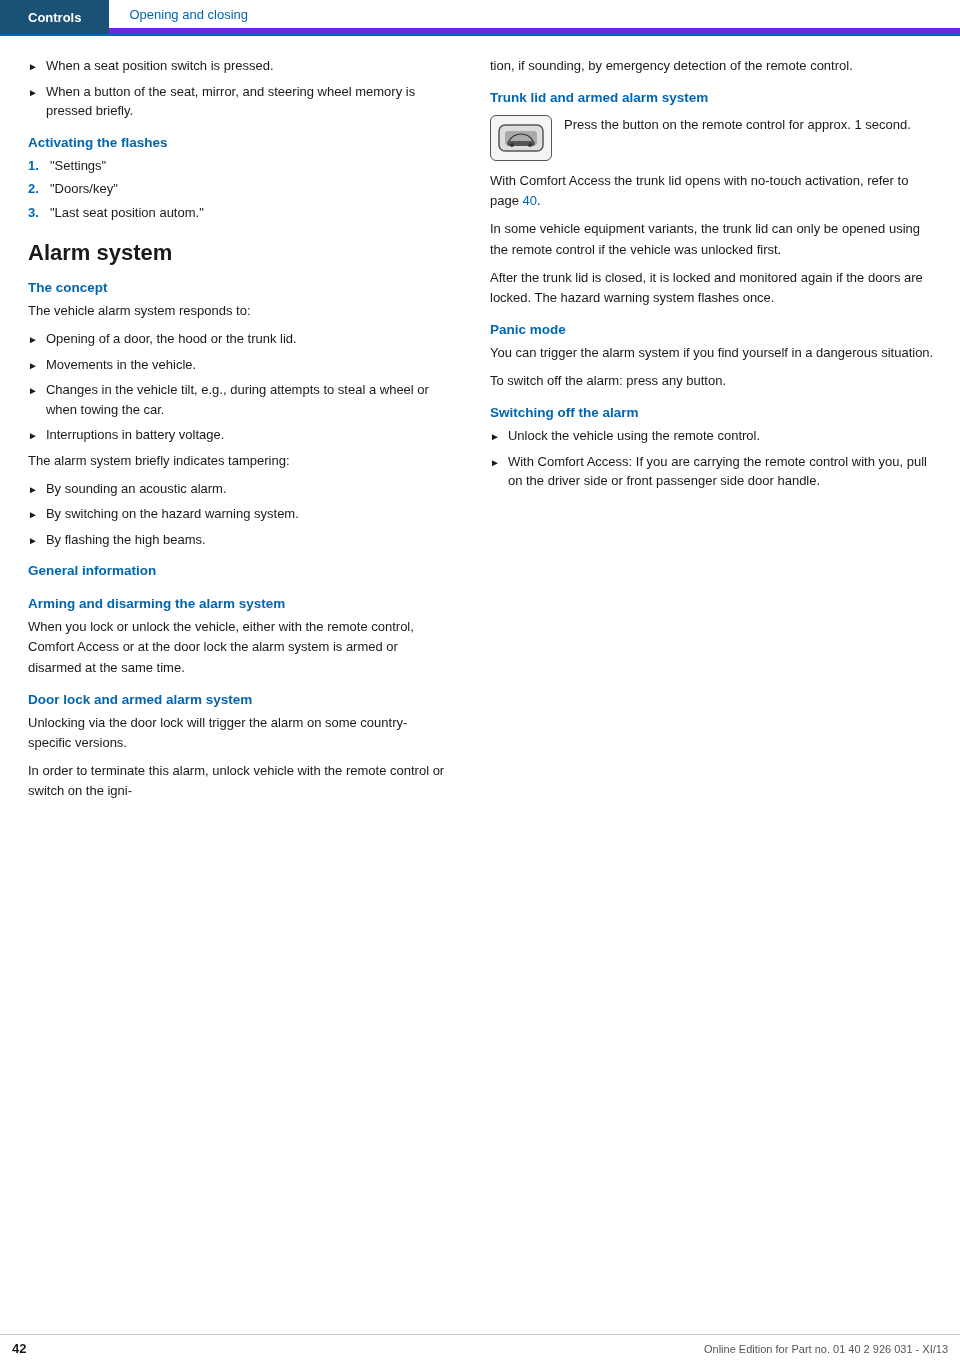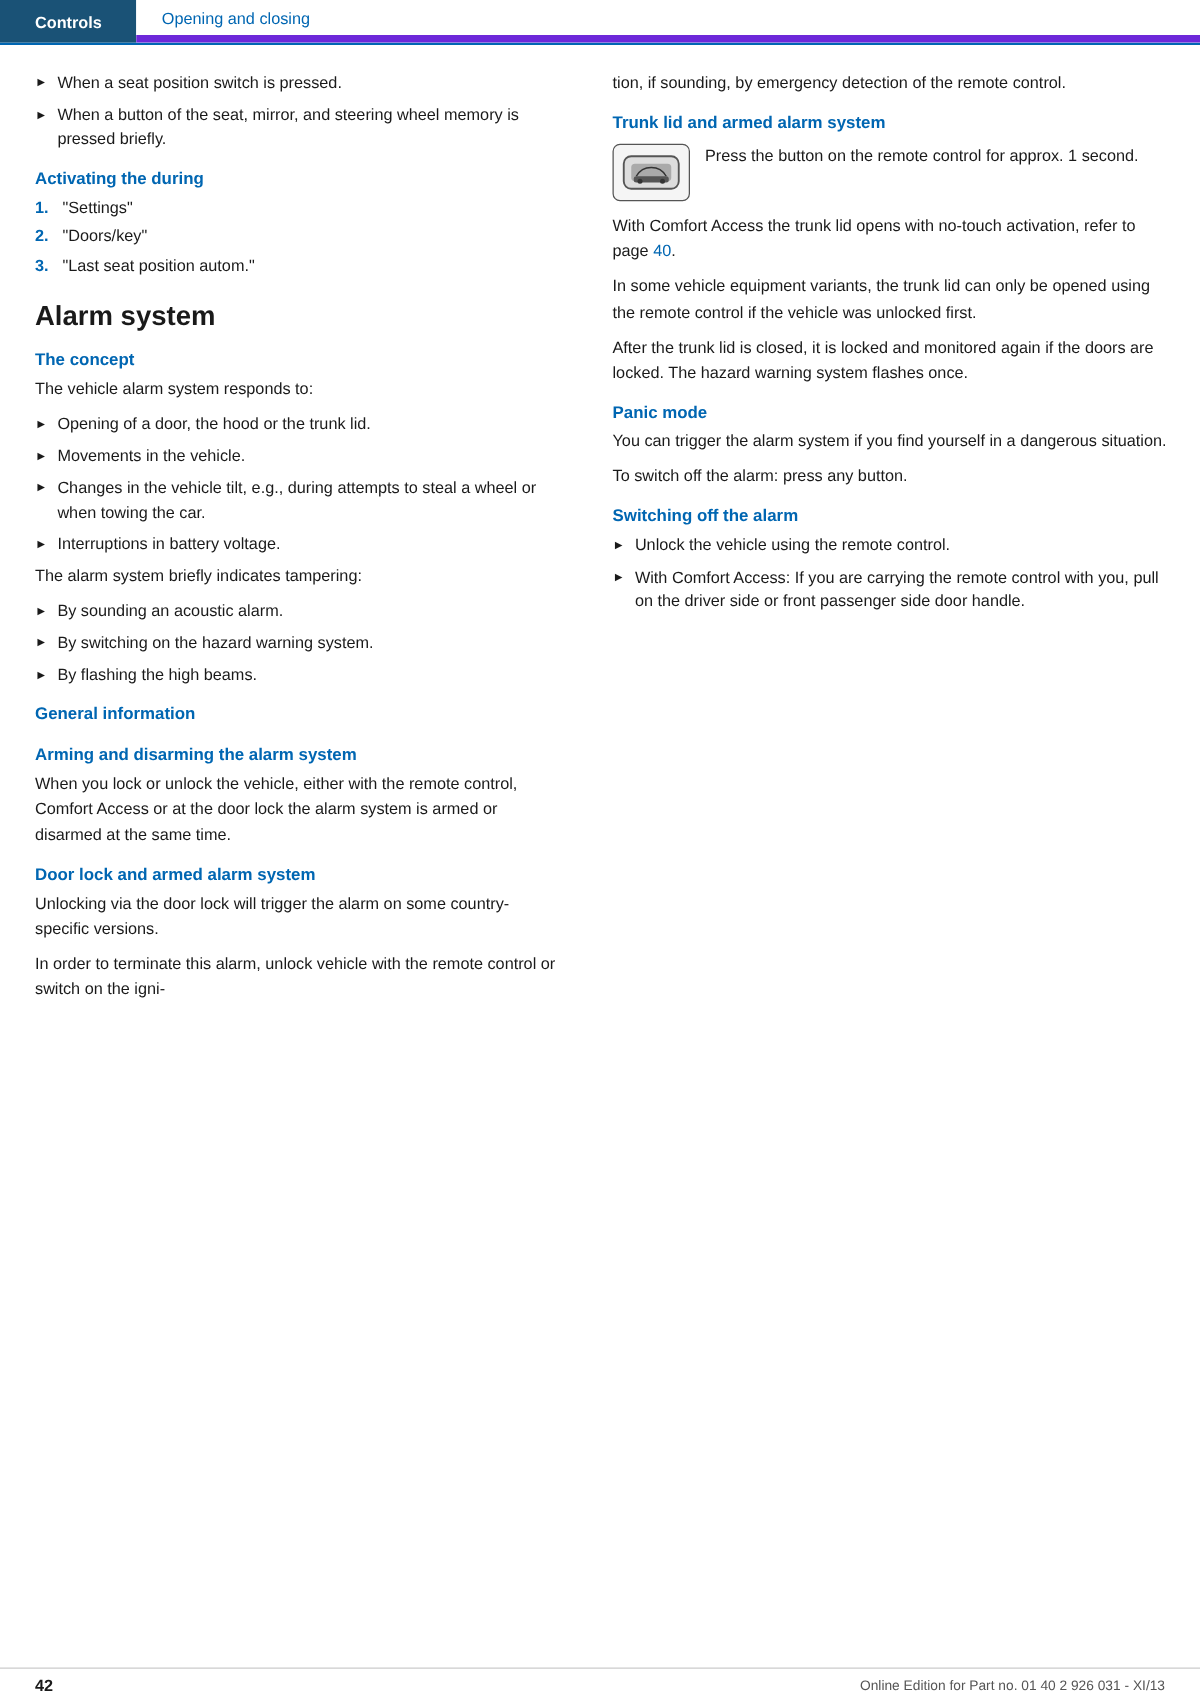--- a/index.html
+++ b/index.html
@@ -141,21 +141,21 @@
 
     
     .footer {
       position: absolute;
       bottom: 0;
       left: 0;
       right: 0;
       display: flex;
       align-items: center;
       justify-content: space-between;
-      padding: 6px 28px;
+      padding: 6px 12px;
       border-top: 1px solid #ccc;
     }
     .footer-page {
       font-size: 13px;
       color: #1a1a1a;
       font-weight: bold;
     }
     .footer-copy {
       font-size: 11px;
       color: #555;
@@ -179,21 +179,21 @@
 
     <div class="bullet-item">
       <span class="bullet-arrow">►</span>
       <span class="bullet-text">When a seat position switch is pressed.</span>
     </div>
     <div class="bullet-item">
       <span class="bullet-arrow">►</span>
       <span class="bullet-text">When a button of the seat, mirror, and steering wheel memory is pressed briefly.</span>
     </div>
 
-    <div class="section-heading-blue">Activating the during</div>
+    <div class="section-heading-blue">Activating the flashes</div>
 
     <div class="numbered-item">
       <span class="num">1.</span>
       <span>"Settings"</span>
     </div>
     <div class="numbered-item">
       <span class="num">2.</span>
       <span>"Doors/key"</span>
     </div>
     <div class="numbered-item">

